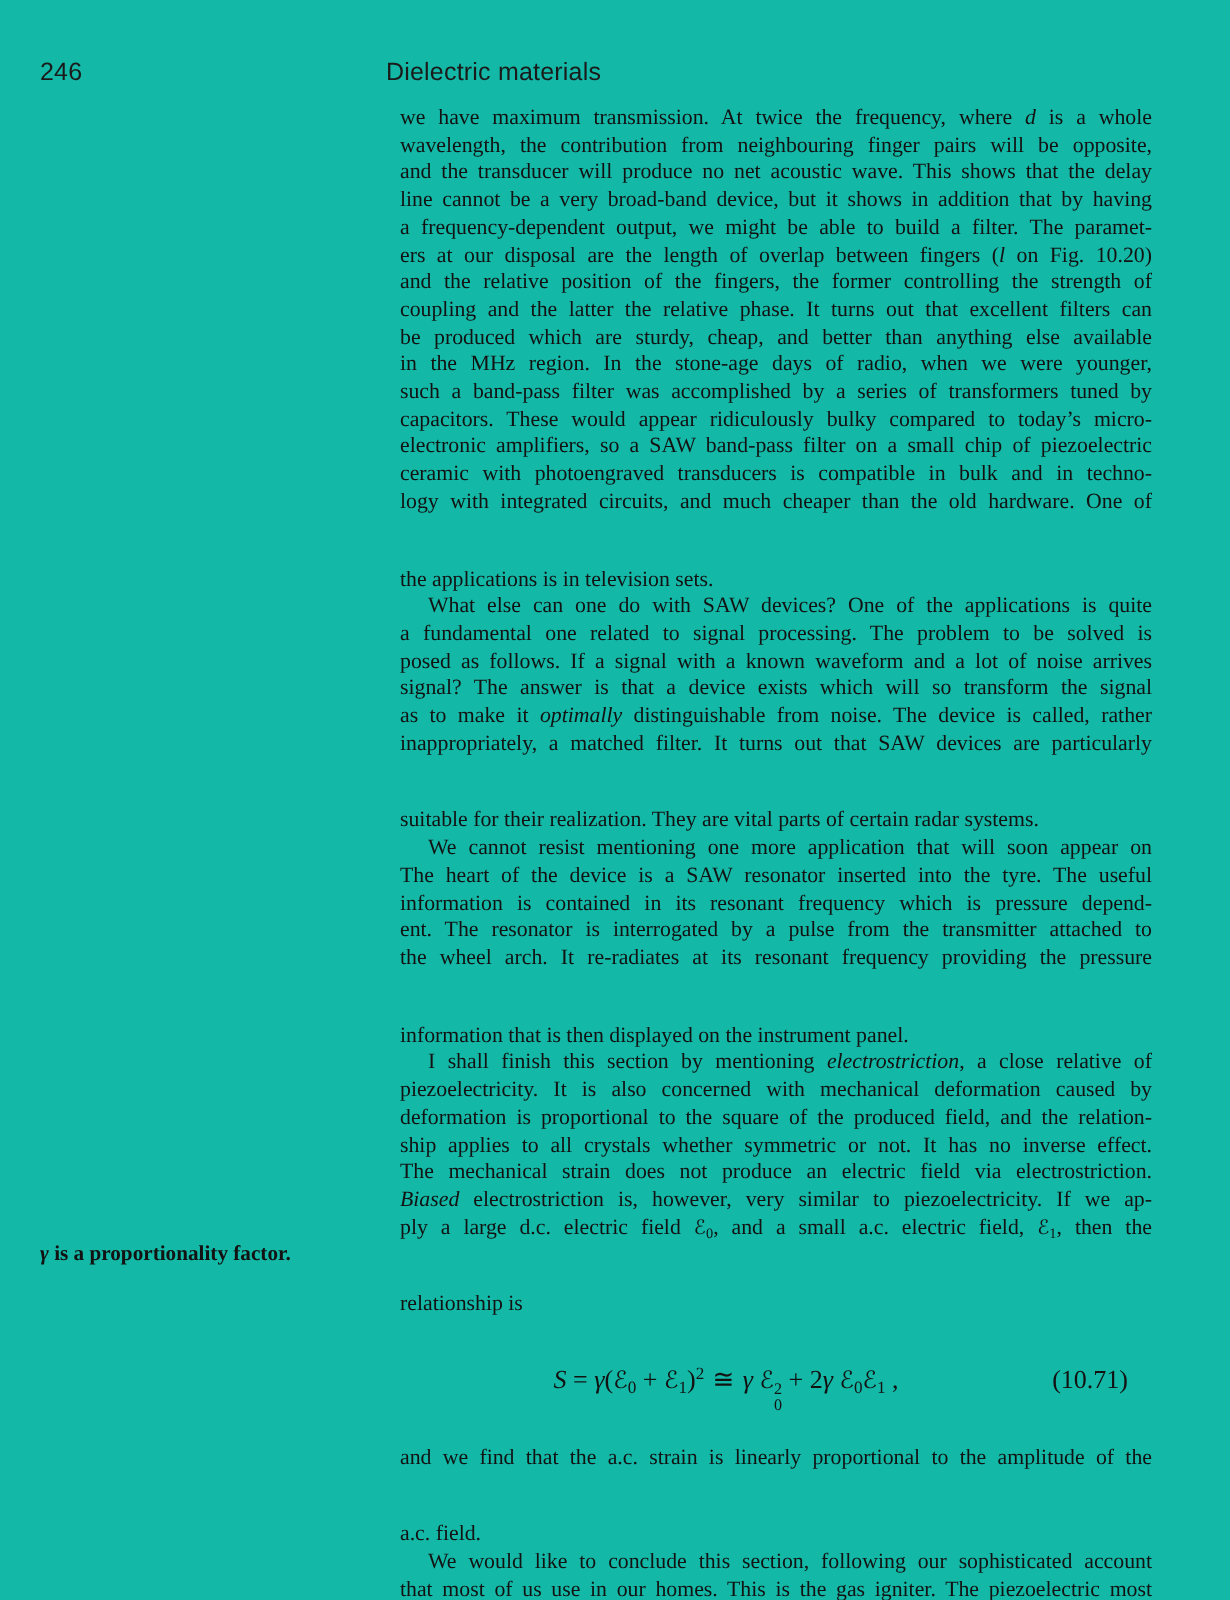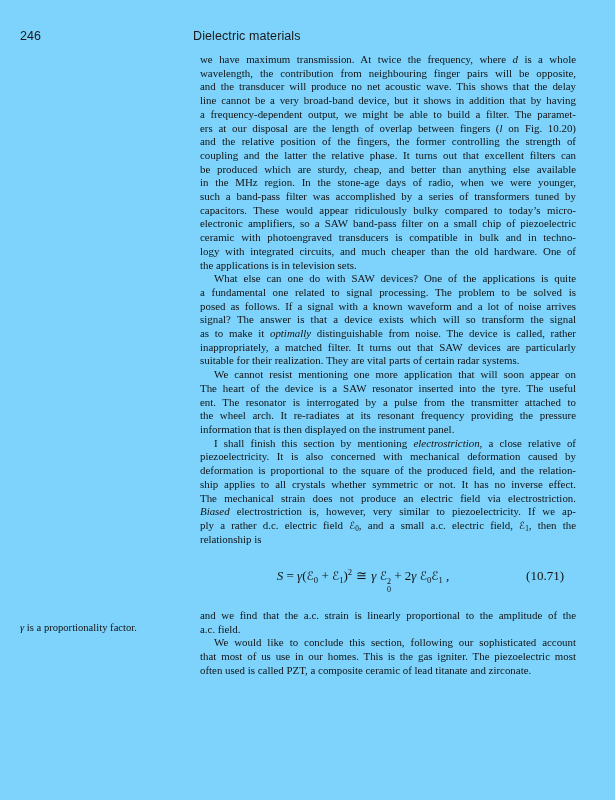--- a/index.html
+++ b/index.html
@@ -1,20 +1,20 @@
 <!DOCTYPE html>
 <html><head>
 <meta charset="utf-8">
 <style>
   html, body { margin: 0; padding: 0; background: #e8e8e8; }
   .page {
     position: relative;
     width: 615px;
     height: 800px;
-    background: #7dd3fc;
+    background: #14b8a6;
     color: #141414;
     overflow: hidden;
     font-family: "Liberation Serif", "DejaVu Serif", serif;
   }
   .header-item {
     position: absolute;
     top: 29px;
     font-family: "Liberation Sans", "DejaVu Sans", sans-serif;
     font-size: 12.5px;
     color: #1a1a1a;
@@ -25,21 +25,21 @@
   #text-block {
     position: absolute;
     left: 200px;
     top: 53px;
     width: 376px;
     font-size: 10.9px;
     line-height: 13.7px;
     color: #121212;
   }
   .line { text-align: justify; text-align-last: justify; white-space: normal; }
-  .line.lastline { text-align-last: left; }
+  .line.lastline { text-align-last: left; margin-top: 25px; }
   .line.indent { text-indent: 14px; }
   i { font-style: italic; }
   .sc {
     font-family: "DejaVu Sans", "DejaVu Serif", sans-serif;
     font-style: normal;
     font-size: 0.92em;
   }
   .sym { font-family: "DejaVu Sans", sans-serif; }
   .sub { font-size: 0.66em; vertical-align: -0.3em; line-height: 0; }
   .sup { font-size: 0.66em; vertical-align: 0.55em; line-height: 0; }
@@ -62,20 +62,21 @@
   .eq-body { flex: 1; text-align: center; }
   .eq-num { text-align: right; padding-right: 12px; }
   #margin-note {
     position: absolute;
     left: 20px;
     top: 621px;
     width: 160px;
     font-size: 10.6px;
     line-height: 13px;
     color: #121212;
+    font-weight: bold;
   }
 </style>
 </head>
 <body>
 
 <div class="page">
   <div class="header-item" id="page-number">246</div>
   <div class="header-item" id="running-head">Dielectric materials</div>
 
   <div id="text-block">
@@ -97,30 +98,31 @@
       <div class="line lastline"><span>the applications is in television sets.</span></div>
       <div class="line indent"><span>What else can one do with SAW devices? One of the applications is quite</span></div>
       <div class="line"><span>a fundamental one related to signal processing. The problem to be solved is</span></div>
       <div class="line"><span>posed as follows. If a signal with a known waveform and a lot of noise arrives</span></div>
       <div class="line"><span>signal? The answer is that a device exists which will so transform the signal</span></div>
       <div class="line"><span>as to make it </span><i>optimally</i><span> distinguishable from noise. The device is called, rather</span></div>
       <div class="line"><span>inappropriately, a matched filter. It turns out that SAW devices are particularly</span></div>
       <div class="line lastline"><span>suitable for their realization. They are vital parts of certain radar systems.</span></div>
       <div class="line indent"><span>We cannot resist mentioning one more application that will soon appear on</span></div>
       <div class="line"><span>The heart of the device is a SAW resonator inserted into the tyre. The useful</span></div>
+      <div class="line"><span>information is contained in its resonant frequency which is pressure depend-</span></div>
       <div class="line"><span>ent. The resonator is interrogated by a pulse from the transmitter attached to</span></div>
       <div class="line"><span>the wheel arch. It re-radiates at its resonant frequency providing the pressure</span></div>
       <div class="line lastline"><span>information that is then displayed on the instrument panel.</span></div>
       <div class="line indent"><span>I shall finish this section by mentioning </span><i>electrostriction</i><span>, a close relative of</span></div>
       <div class="line"><span>piezoelectricity. It is also concerned with mechanical deformation caused by</span></div>
       <div class="line"><span>deformation is proportional to the square of the produced field, and the relation-</span></div>
       <div class="line"><span>ship applies to all crystals whether symmetric or not. It has no inverse effect.</span></div>
       <div class="line"><span>The mechanical strain does not produce an electric field via electrostriction.</span></div>
       <div class="line"><i>Biased</i><span> electrostriction is, however, very similar to piezoelectricity. If we ap-</span></div>
-      <div class="line"><span>ply a rather d.c. electric field </span><span class="sc">ℰ</span><span class="sub">0</span><span>, and a small a.c. electric field, </span><span class="sc">ℰ</span><span class="sub">1</span><span>, then the</span></div>
+      <div class="line"><span>ply a large d.c. electric field </span><span class="sc">ℰ</span><span class="sub">0</span><span>, and a small a.c. electric field, </span><span class="sc">ℰ</span><span class="sub">1</span><span>, then the</span></div>
       <div class="line lastline"><span>relationship is</span></div>
       <div class="eq-row">
         <span class="eq-body"><i>S</i><span> = </span><i>γ</i><span>(</span><span class="sc">ℰ</span><span class="sub">0</span><span> + </span><span class="sc">ℰ</span><span class="sub">1</span><span>)</span><span class="sup">2</span><span class="sym"> ≅ </span><i>γ</i><span> </span><span class="sc">ℰ</span><span class="stack">
             <span>2</span>
             <span>0</span>
           </span><span> + 2</span><i>γ</i><span> </span><span class="sc">ℰ</span><span class="sub">0</span><span class="sc">ℰ</span><span class="sub">1</span><span> ,</span></span>
         <span class="eq-num">(10.71)</span>
       </div>
       <div class="line"><span>and we find that the a.c. strain is linearly proportional to the amplitude of the</span></div>
       <div class="line lastline"><span>a.c. field.</span></div>

